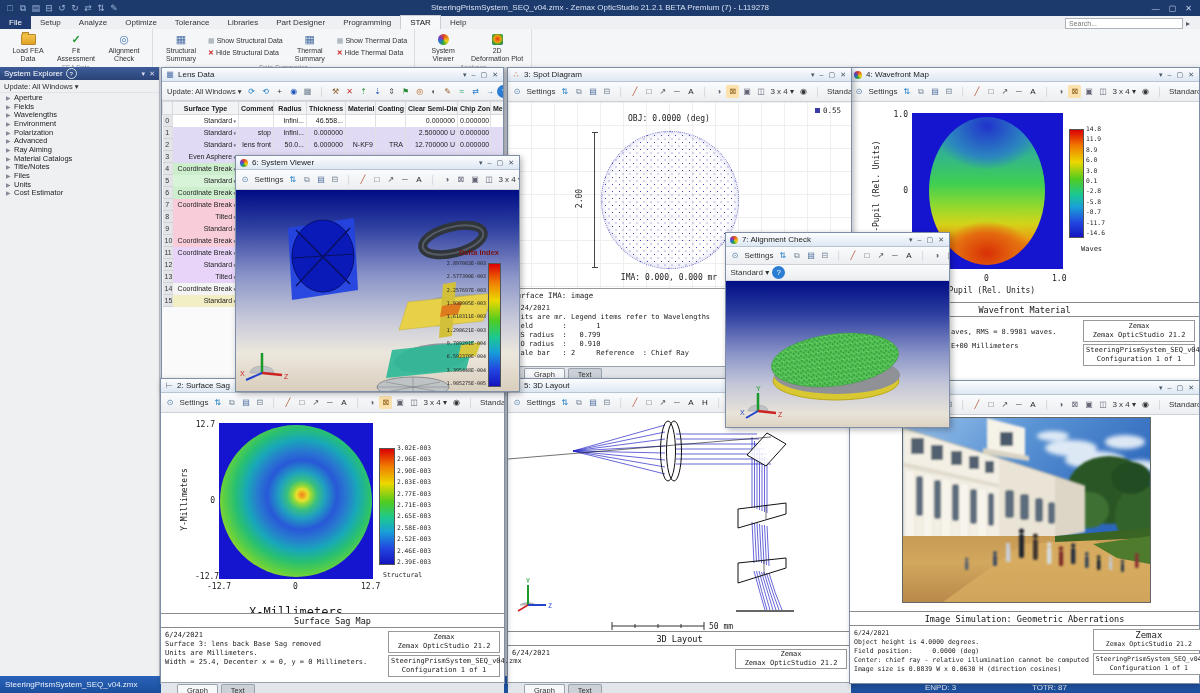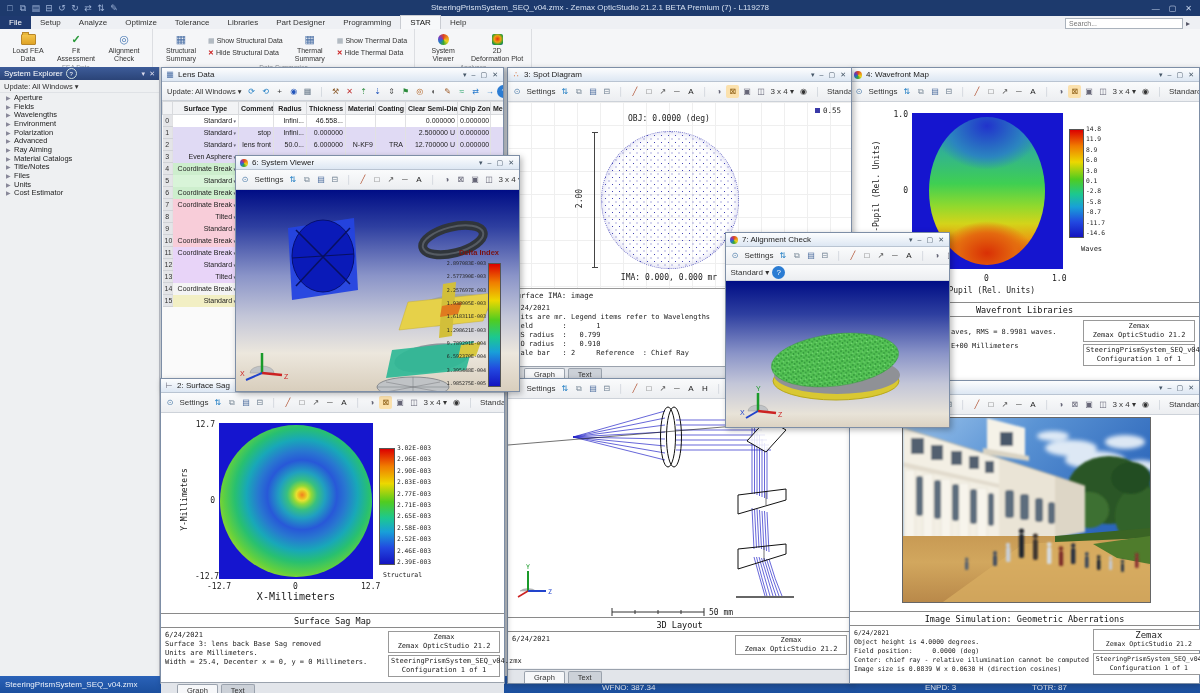--- a/index.html
+++ b/index.html
@@ -709,39 +709,49 @@
         <div>3.0</div>
         <div>0.1</div>
         <div>-2.8</div>
         <div>-5.8</div>
         <div>-8.7</div>
         <div>-11.7</div>
         <div>-14.6</div>
       </div>
     <div style="position:absolute;left:231px;top:143px;font-size:7px">Waves</div>
   </div>
-  <div class="gcap">Wavefront Libraries</div>
+  <div class="gcap">Wavefront Material</div>
   <div class="ginfo" style="height:64px">
     <div style="position:absolute;left:101px;top:11px;white-space:pre">aves, RMS = 8.9981 waves.</div>
     <div style="position:absolute;left:101px;top:25px;white-space:pre">E+00 Millimeters</div>
     <div class="brand">
       <div class="bbox">
           <div>Zemax</div>
           <div>Zemax OpticStudio 21.2</div>
         </div>
       <div class="bbox">
           <div>SteeringPrismSystem_SEQ_v04.zmx</div>
           <div>Configuration 1 of 1</div>
         </div>
     </div>
   </div>
   <div class="filler"></div>
 </div>
 
 <div class="win" id="win-layout">
+  <div class="wtitle">
+    <span class="wicon" style="color:#888">▱</span>
+    <span>5: 3D Layout</span>
+    <span class="wctl">
+        <span>▾</span>
+        <span>–</span>
+        <span>▢</span>
+        <span>✕</span>
+      </span>
+  </div>
   <div class="wtb">
 
   <span class="ti" style="color: rgb(74, 122, 168);">⊙</span>
       <span class="ti" style="color: rgb(51, 51, 51);">Settings</span>
       <span class="ti" style="color: rgb(26, 122, 194);">⇅</span>
       <span class="ti" style="color: rgb(122, 138, 152);">⧉</span>
       <span class="ti" style="color: rgb(68, 102, 154);">▤</span>
       <span class="ti" style="color: rgb(102, 120, 138);">⊟</span>
       <span class="ti" style="color: rgb(196, 202, 210);">│</span>
       <span class="ti" style="color: rgb(176, 80, 48);">╱</span>
@@ -1072,21 +1082,21 @@
     <div class="bluesq" style="left:58px;top:10px;width:154px;height:156px">
       <div class="sagcircle" style="left:1px;top:2px;width:152px;height:152px"></div>
     </div>
     <div class="rotlbl" style="left:-8px;top:82px;font-size:8px">Y-Millimeters</div>
     <div style="position:absolute;left:34px;top:7px;width:20px;text-align:right">12.7</div>
     <div style="position:absolute;left:34px;top:83px;width:20px;text-align:right">0</div>
     <div style="position:absolute;left:34px;top:159px;width:20px;text-align:right">-12.7</div>
     <div style="position:absolute;left:46px;top:169px">-12.7</div>
     <div style="position:absolute;left:132px;top:169px">0</div>
     <div style="position:absolute;left:200px;top:169px">12.7</div>
-    <div style="position:absolute;left:135px;top:178px;transform:translateX(-50%);font-size:10px">X-Millimeters</div>
+    <div style="position:absolute;left:135px;top:192px;transform:translateX(-50%);font-size:12px">X-Millimeters</div>
     <div class="cbar" style="left:218px;top:35px;width:14px;height:115px"></div>
     <div class="cticks" style="left:236px;top:32px;height:120px">
 
     <div>3.02E-003</div>
         <div>2.96E-003</div>
         <div>2.90E-003</div>
         <div>2.83E-003</div>
         <div>2.77E-003</div>
         <div>2.71E-003</div>
         <div>2.65E-003</div>

